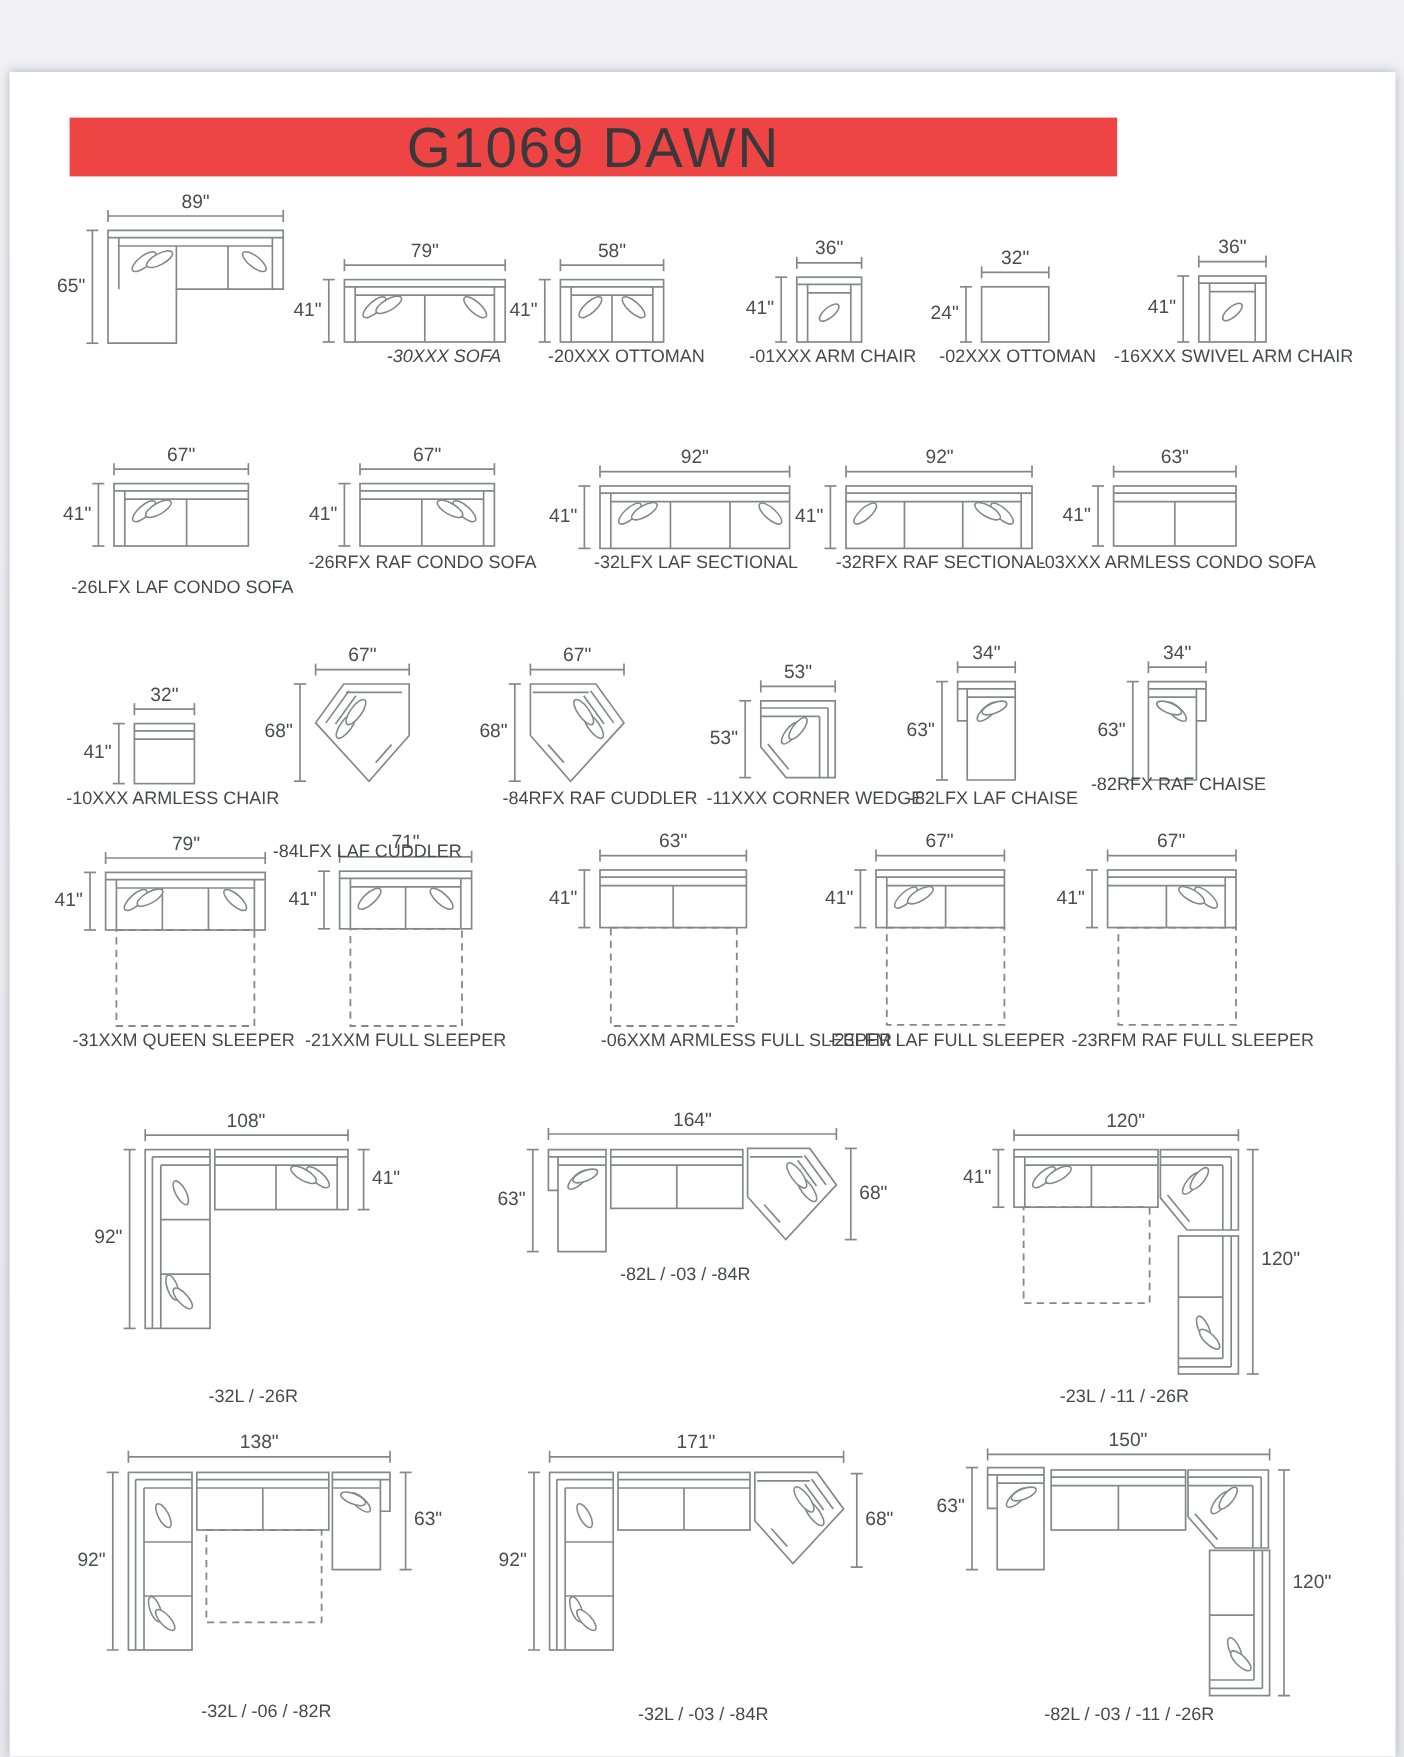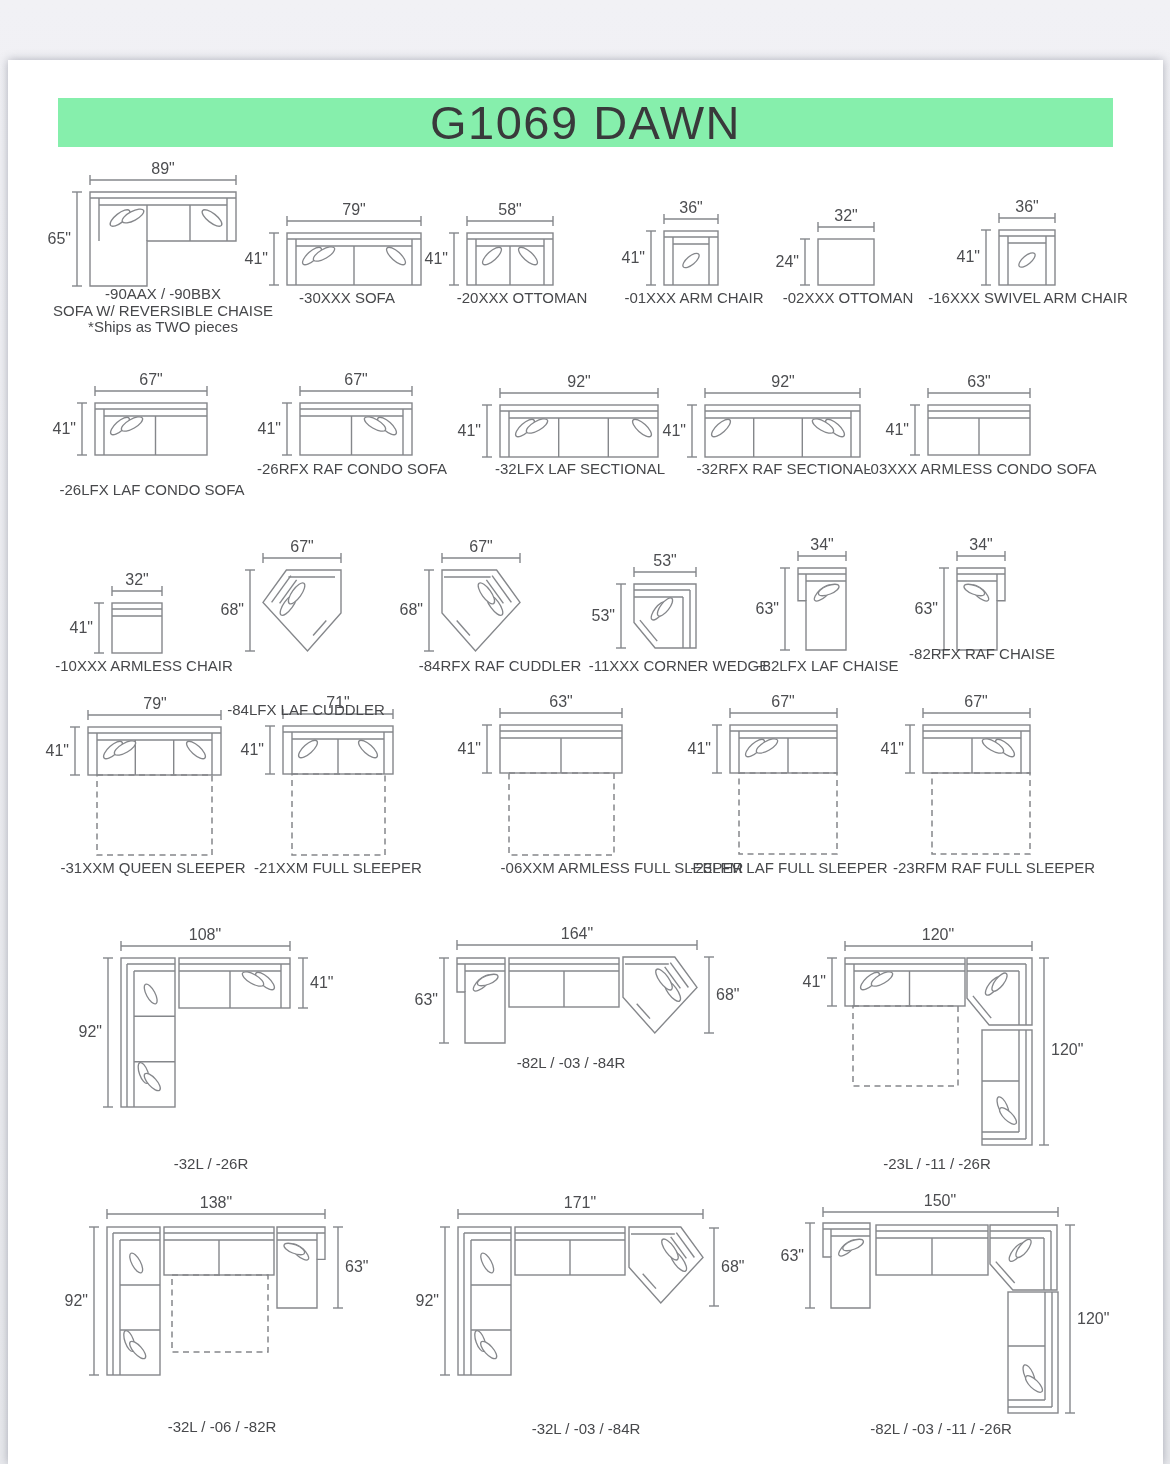--- a/index.html
+++ b/index.html
@@ -1,22 +1,22 @@
 <!DOCTYPE html>
 <html><head>
 <meta charset="utf-8">
 <style>
   html,body{margin:0;padding:0;background:#e9eaee;}
   .stage{position:relative;width:1170px;height:1464px;overflow:hidden;
          background:linear-gradient(#f1f1f5,#e8e9ed);
          font-family:"Liberation Sans",sans-serif;}
   .page{position:absolute;left:8px;top:60px;width:1155px;height:1404px;
         background:#ffffff;box-shadow:0 0 9px rgba(90,95,110,.45);}
-  .title-bar{position:absolute;left:50px;top:38px;width:1055px;height:49px;
-             background:#86efac;display:flex;align-items:center;justify-content:center;}
+  .title-bar{position:absolute;left:50px;top:38px;width:873px;height:49px;
+             background:#ef4444;display:flex;align-items:center;justify-content:center;}
   .title-bar span{font-size:47px;color:#39393b;letter-spacing:1.5px;font-weight:400;}
   #art{position:absolute;left:0;top:0;}
   #art line,#art path,#art rect{stroke:#85878b;stroke-width:1.4;fill:none;}
   #art rect.dash{stroke-dasharray:6 4.5;stroke-width:1.5;}
   #art ellipse{stroke:#85878b;stroke-width:1.3;fill:#ffffff;}
   #labels{position:absolute;left:0;top:0;width:100%;height:100%;}
   .dim{position:absolute;font-size:16px;color:#4c4d50;white-space:nowrap;}
   .dim.c{transform:translate(-50%,-50%);}
   .dim.r{transform:translate(-100%,-50%);}
   .dim.l{transform:translate(0,-50%);}
@@ -496,28 +496,23 @@
       <line x1="810" y1="1223" x2="810" y2="1308"></line>
       <line x1="805" y1="1223" x2="815" y2="1223"></line>
       <line x1="805" y1="1308" x2="815" y2="1308"></line>
       <line x1="1070" y1="1225" x2="1070" y2="1413"></line>
       <line x1="1065" y1="1225" x2="1075" y2="1225"></line>
       <line x1="1065" y1="1413" x2="1075" y2="1413"></line>
     </svg>
   <div id="labels">
       <div class="dim c" style="left: 163px; top: 169px;">89"</div>
       <div class="dim r" style="left: 71px; top: 239px;">65"</div>
-      <div class="cap" style="left: 163px; top: 286px;">
-        <div>-90AAX / -90BBX</div>
-        <div>SOFA W/ REVERSIBLE CHAISE</div>
-        <div>*Ships as TWO pieces</div>
-      </div>
       <div class="dim c" style="left: 354px; top: 210px;">79"</div>
       <div class="dim r" style="left: 268px; top: 259px;">41"</div>
-      <div class="cap" style="left: 347px; top: 290px;">
+      <div class="cap" style="left: 370px; top: 290px; font-style: italic;">
         <div>-30XXX SOFA</div>
       </div>
       <div class="dim c" style="left: 510px; top: 210px;">58"</div>
       <div class="dim r" style="left: 448px; top: 259px;">41"</div>
       <div class="cap" style="left: 522px; top: 290px;">
         <div>-20XXX OTTOMAN</div>
       </div>
       <div class="dim c" style="left: 691px; top: 208px;">36"</div>
       <div class="dim r" style="left: 645px; top: 258px;">41"</div>
       <div class="cap" style="left: 694px; top: 290px;">

